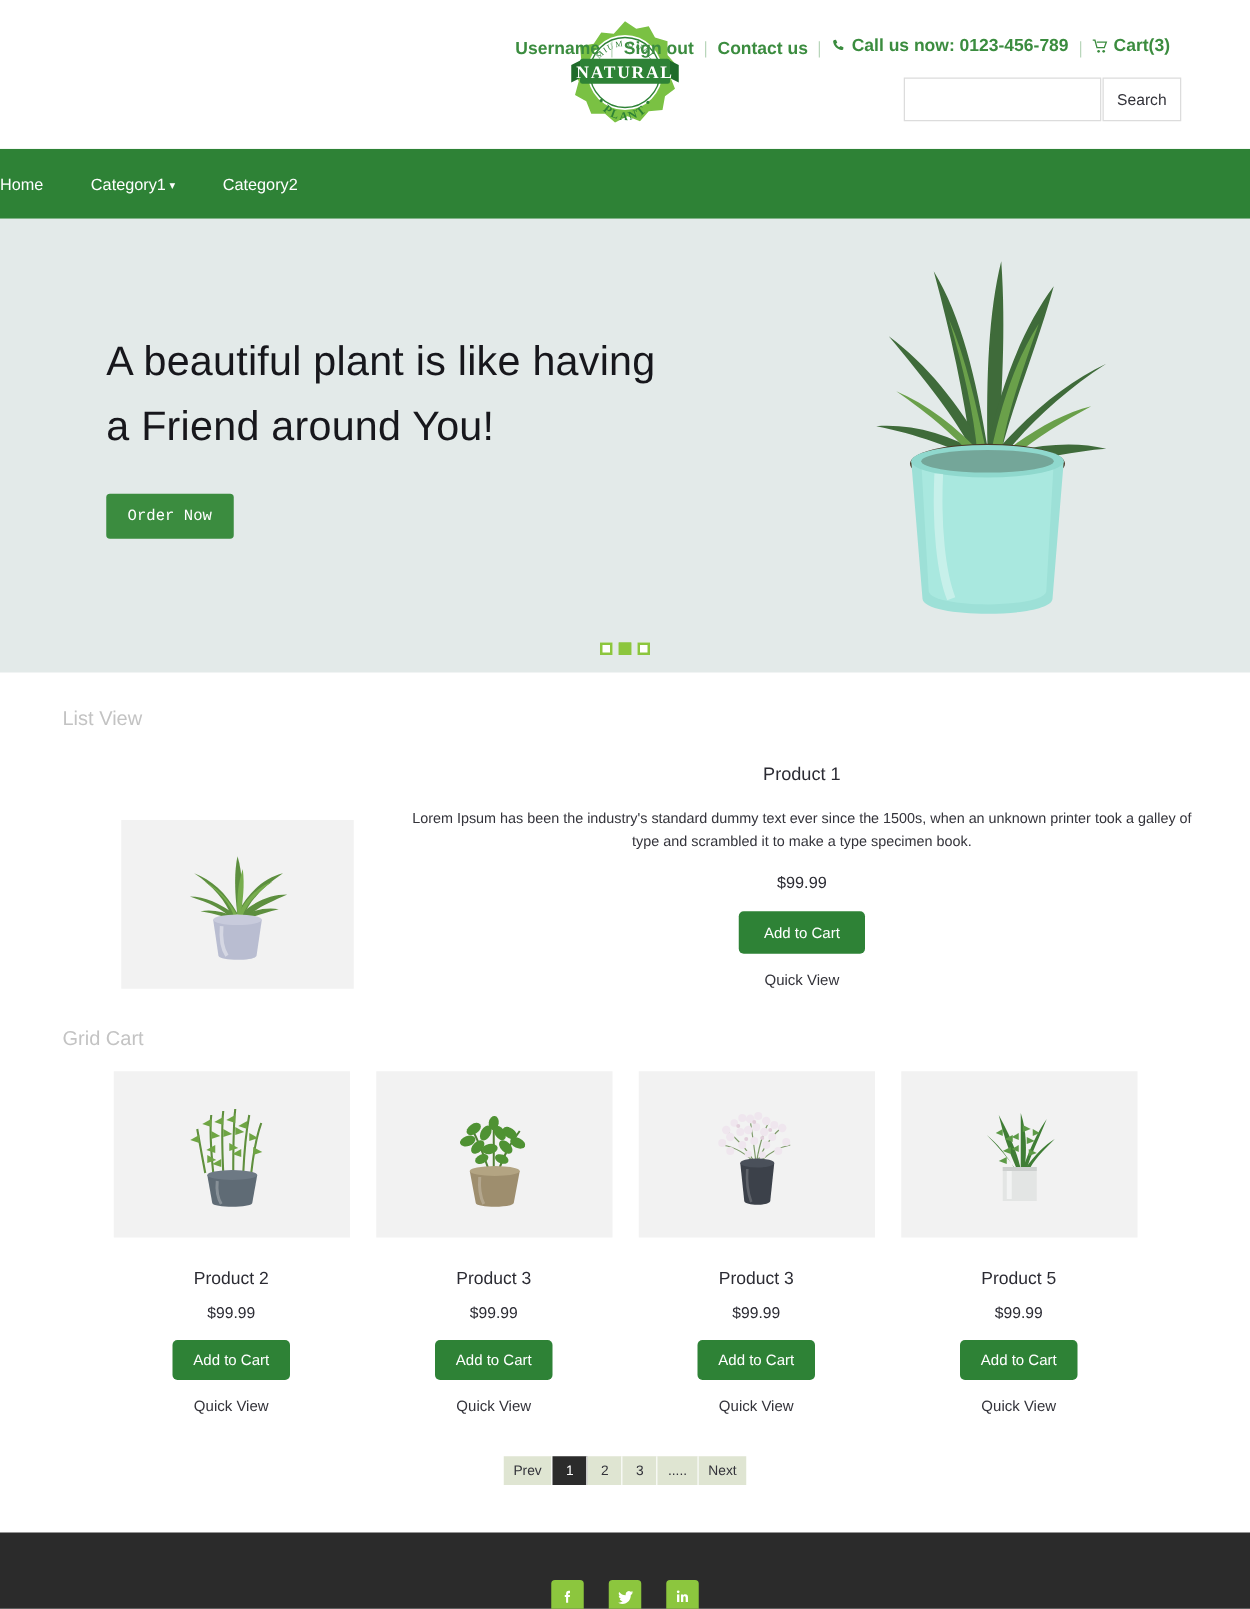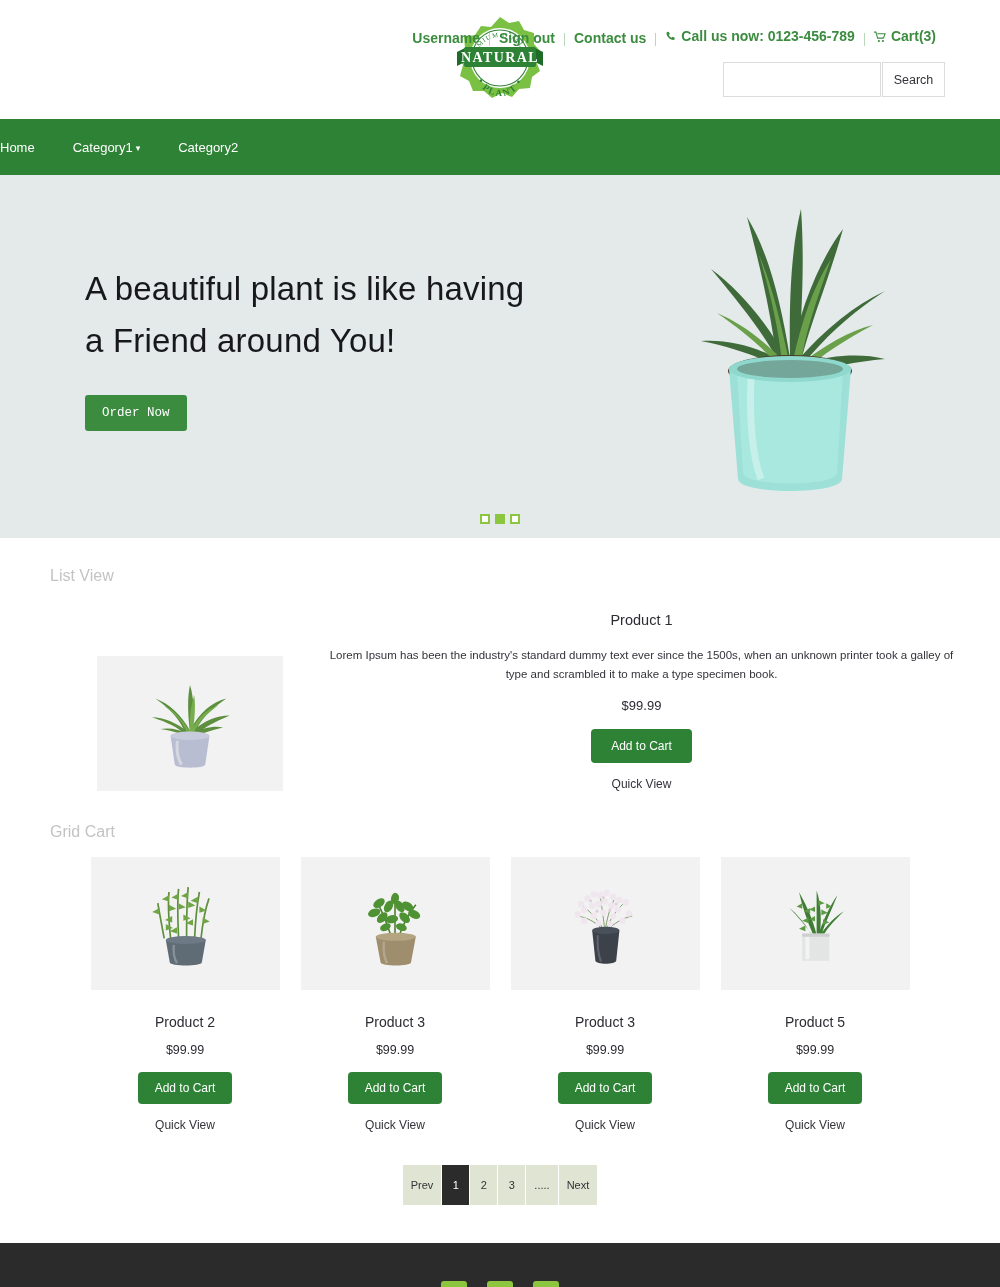--- a/index.html
+++ b/index.html
@@ -177,21 +177,21 @@
   .card-title { font-size: 14px; margin-top: 24px; color: #2b2b33; }
   .card-price { font-size: 12.5px; margin-top: 13px; color: #2b2b33; }
   .card .cart-btn { margin-top: 15px; padding: 9px 17px; }
 
   
   .pager {
     display: flex; justify-content: center;
     margin-top: 33px; padding-bottom: 38px;
   }
   .pg {
-    min-width: 28px; height: 40px;
+    min-width: 28px; height: 23px;
     background: #dfe5d2;
     color: #33333a;
     font-size: 11px;
     display: flex; align-items: center; justify-content: center;
     padding: 0 8px;
     cursor: pointer;
     border-right: 1px solid #ffffff;
   }
   .pg:last-child { border-right: none; }
   .pg.active { background: #2b2b2b; color: #ffffff; }

